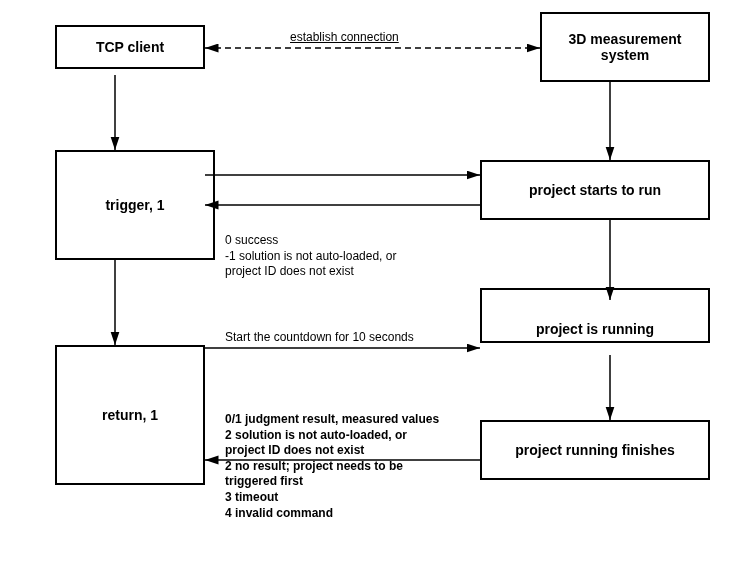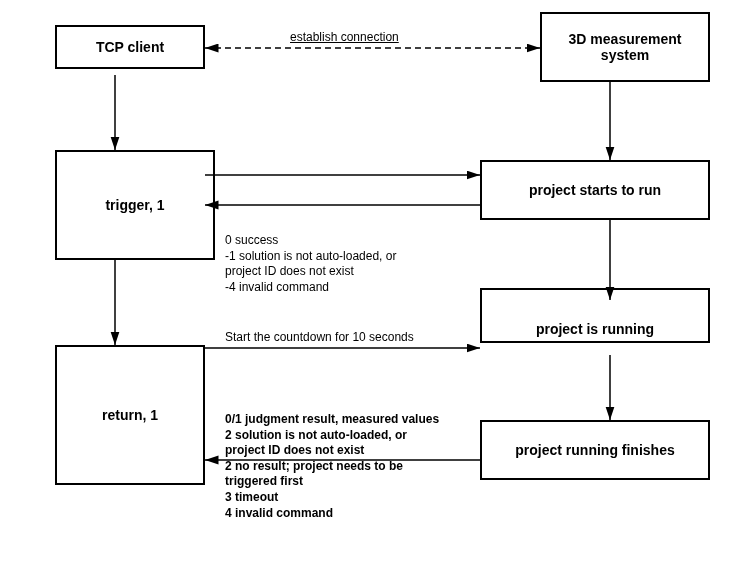--- a/index.html
+++ b/index.html
@@ -67,21 +67,20 @@
 </div>
 
 <div class="label" style="left:290px; top:30px;text-decoration:underline;">
   <span>establish connection</span>
 </div>
 
 <div class="label" style="left:225px; top:208px;margin-top:25px;">
   <div>0 success</div>
   <div>-1 solution is not auto-loaded, or</div>
   <div>project ID does not exist</div>
-  <div>-4 invalid command</div>
 </div>
 
 <div class="label" style="left:225px; top:330px;">
   <span>Start the countdown for 10 seconds</span>
 </div>
 
 <div class="label" style="left:225px; top:412px;font-weight:bold;">
   <div>0/1 judgment result, measured values</div>
   <div>2 solution is not auto-loaded, or</div>
   <div>project ID does not exist</div>

